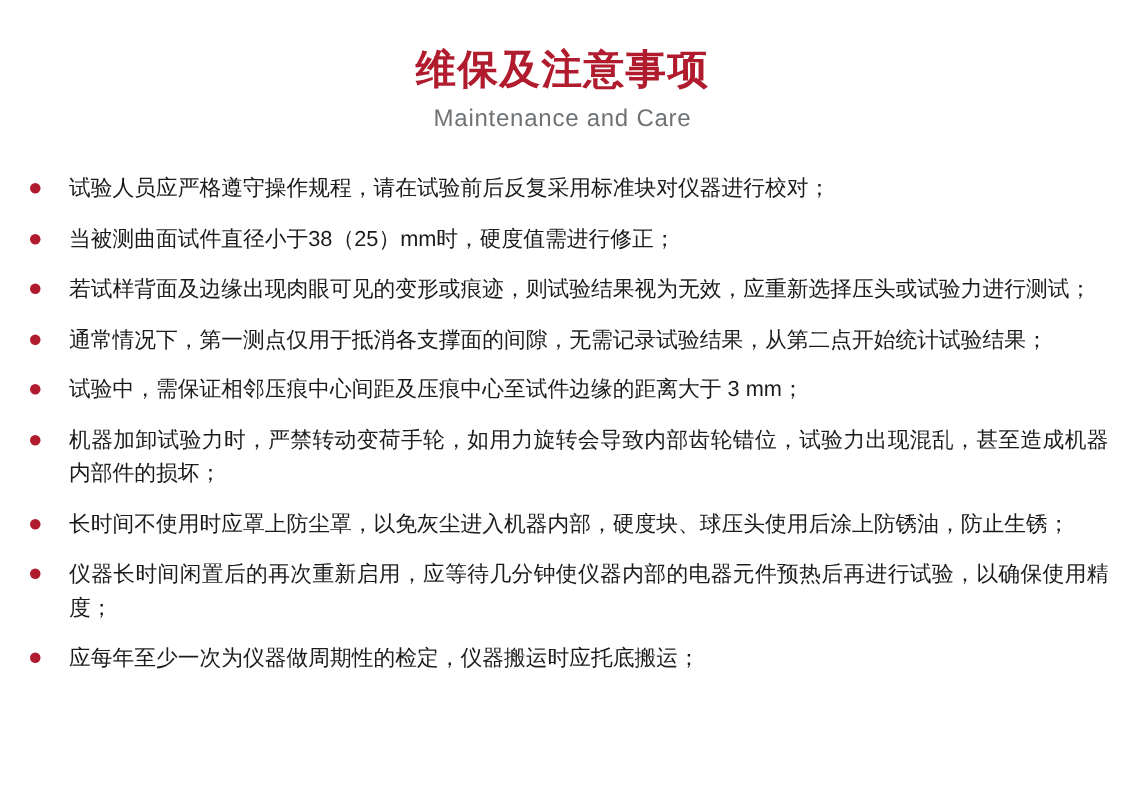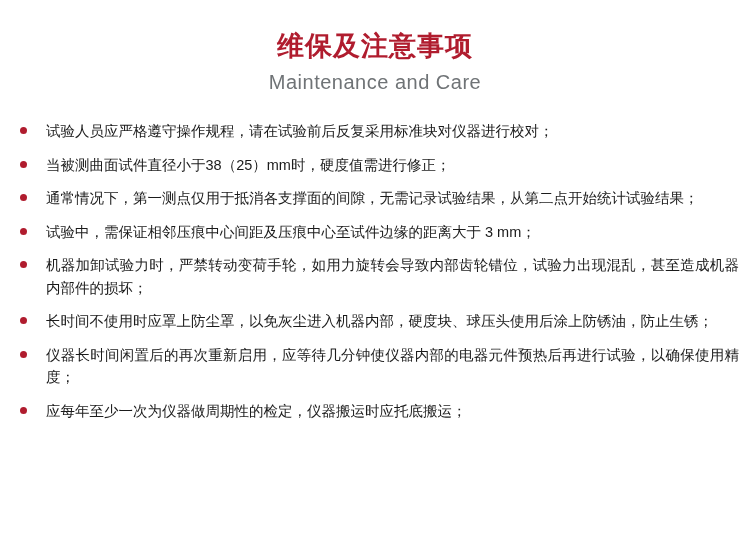--- a/index.html
+++ b/index.html
@@ -27,21 +27,21 @@
   }
   .title-cn {
     font-size: 27px;
     font-weight: bold;
     color: #b01c2e;
     letter-spacing: 1px;
     line-height: 1.2;
     margin: 0;
   }
   .title-en {
-    font-size: 20px;
+    font-size: 16px;
     color: #6f7376;
     letter-spacing: 0.5px;
     margin-top: 9px;
     font-weight: normal;
   }
   .list {
     margin: 26px 0 0 0;
     padding: 0;
     list-style: none;
   }
@@ -83,20 +83,24 @@
       <li>
         <span class="bullet"></span>
         <span class="txt">试验人员应严格遵守操作规程，请在试验前后反复采用标准块对仪器进行校对；</span>
       </li>
       <li>
         <span class="bullet"></span>
         <span class="txt">当被测曲面试件直径小于38（25）mm时，硬度值需进行修正；</span>
       </li>
       <li>
         <span class="bullet"></span>
+        <span class="txt">若试样背面及边缘出现肉眼可见的变形或痕迹，则试验结果视为无效，应重新选择压头或试验力进行测试；</span>
+      </li>
+      <li>
+        <span class="bullet"></span>
         <span class="txt">通常情况下，第一测点仅用于抵消各支撑面的间隙，无需记录试验结果，从第二点开始统计试验结果；</span>
       </li>
       <li>
         <span class="bullet"></span>
         <span class="txt">试验中，需保证相邻压痕中心间距及压痕中心至试件边缘的距离大于 3 mm；</span>
       </li>
       <li>
         <span class="bullet"></span>
         <span class="txt">机器加卸试验力时，严禁转动变荷手轮，如用力旋转会导致内部齿轮错位，试验力出现混乱，甚至造成机器内部件的损坏；</span>
       </li>

